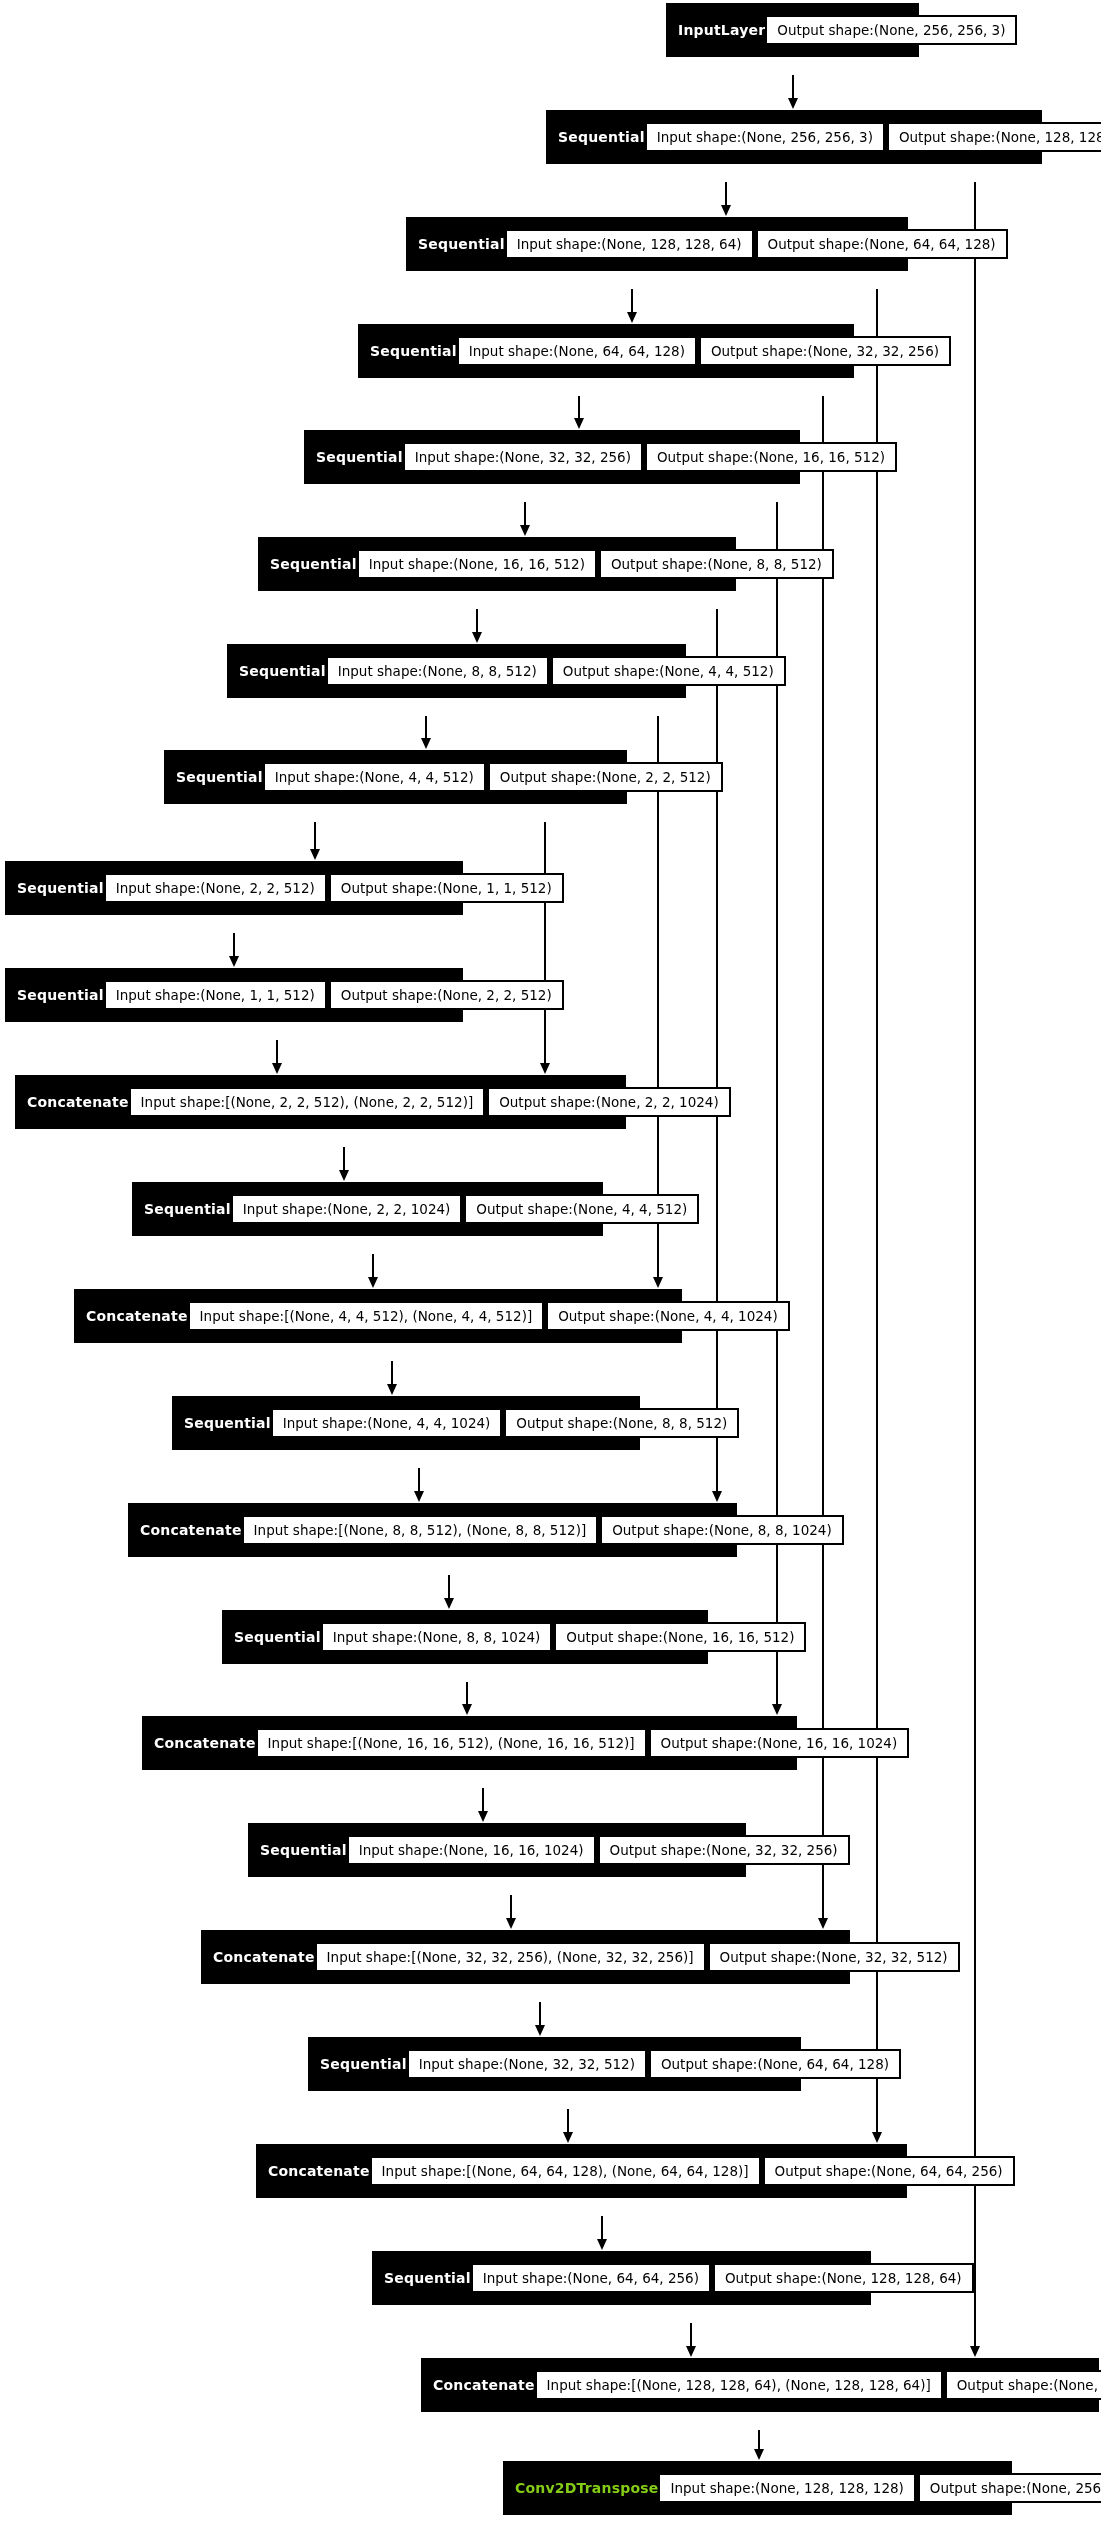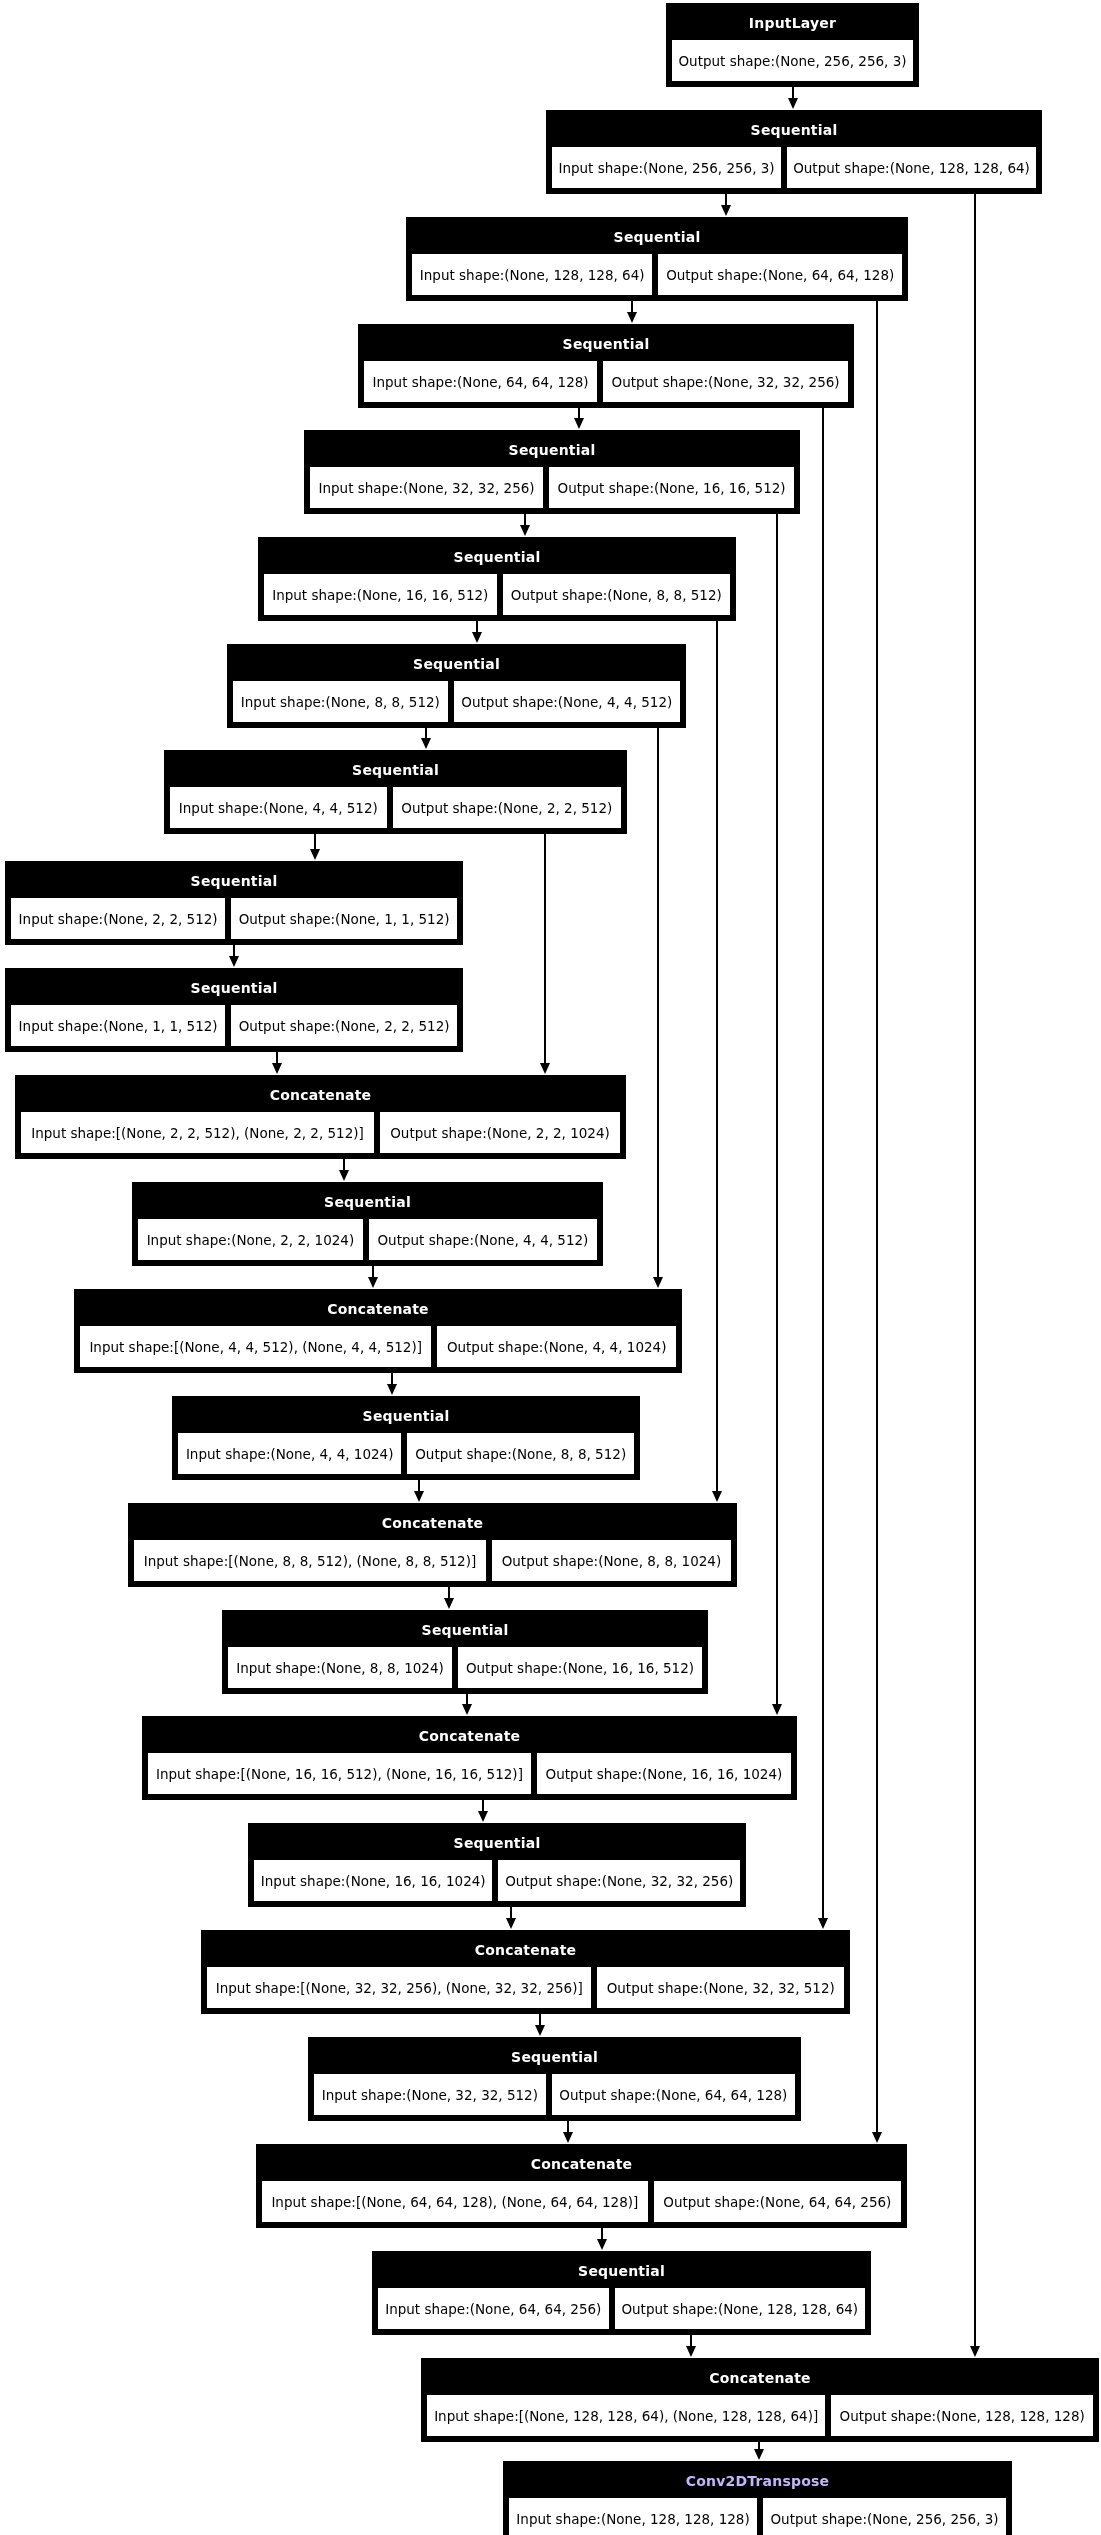--- a/index.html
+++ b/index.html
@@ -8,26 +8,26 @@
     width: 1101px;
     height: 2535px;
     background: #ffffff;
     font-family: "DejaVu Sans", "Liberation Sans", sans-serif;
     overflow: hidden;
   }
   #edges { position: absolute; left: 0; top: 0; }
   .node {
     position: absolute;
     box-sizing: border-box;
-    height: 84px;
+    height: 54px;
     background: #ffffff;
     border: 2px solid #000000;
-    padding: 2px;
+    padding: 10px;
     display: flex;
-    flex-direction: column;
+    flex-direction: row;
   }
   .node-title {
     flex: 0 0 31px;
     background: #000000;
     color: #ffffff;
     font-weight: bold;
     font-size: 14px;
     display: flex;
     align-items: center;
     justify-content: center;
@@ -412,21 +412,21 @@
             <span class="lbl">Input shape: </span> 
             <span class="val">[(None, 128, 128, 64), (None, 128, 128, 64)]</span>
           </div>
           <div class="cell">
             <span class="lbl">Output shape: </span> 
             <span class="val">(None, 128, 128, 128)</span>
           </div>
         </div>
       </div>
       <div class="node" style="left: 503px; top: 2461px; width: 509px; background: rgb(0, 0, 0); border-color: rgb(0, 0, 0);">
-        <div class="node-title" style="background: rgb(0, 0, 0); color: #c4b5fd;">Conv2DTranspose</div>
+        <div class="node-title" style="background: rgb(0, 0, 0); color: #84cc16;">Conv2DTranspose</div>
         <div class="node-cells">
           <div class="cell">
             <span class="lbl">Input shape: </span> 
             <span class="val">(None, 128, 128, 128)</span>
           </div>
           <div class="cell">
             <span class="lbl">Output shape: </span> 
             <span class="val">(None, 256, 256, 3)</span>
           </div>
         </div>

